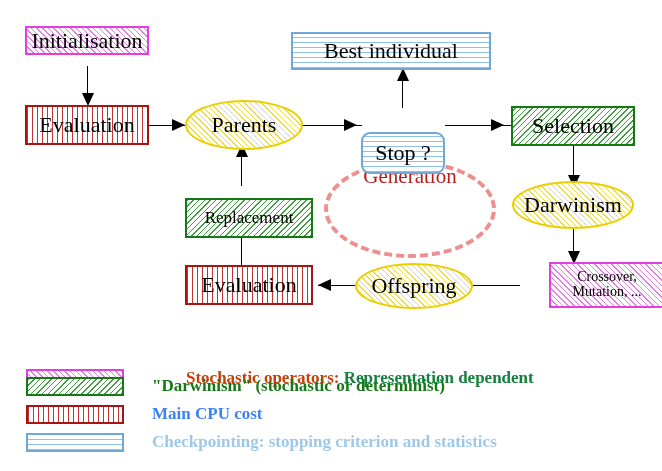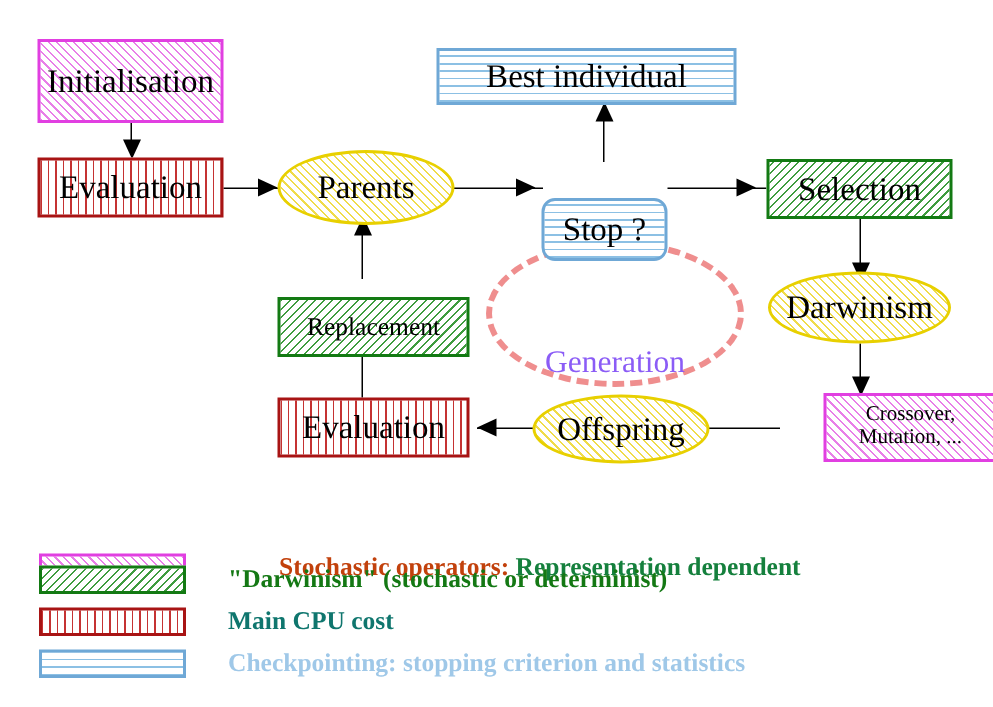--- a/index.html
+++ b/index.html
@@ -71,23 +71,23 @@
   .rounded { border-radius: 9px; }
 
   
   .gen-ellipse {
     position: absolute;
     box-sizing: border-box;
     border: 4px dashed #ef8e8e;
     border-radius: 50%;
     background: transparent;
     display: flex;
-    align-items: flex-end;
+    align-items: flex-start;
     justify-content: center;
-    color: #8b5cf6;
+    color: #b91c1c;
     z-index: 1;
   }
 
   
   .edge {
     position: absolute;
     background: #000000;
     z-index: 2;
   }
   .edge.h { height: 1px; }
@@ -129,21 +129,21 @@
   }
   .legend-text {
     margin-left: 28px;
     font-size: 17px;
     white-space: pre;
     font-weight: bold;
   }
   .lg-magenta { color: #c2410c; }
   .lg-gold    { color: #15803d; }
   .lg-green   { color: #147814; }
-  .lg-red     { color: #0f766e; }
+  .lg-red     { color: #3b82f6; }
   .lg-blue    { color: #9fc8e8; }
 </style>
 </head>
 <body>
 
 <div id="canvas">
 
   <div class="gen-ellipse" style="left:324px; top:160px; width:172px; height:98px; font-size:21px;">
     <span class="label">Generation</span>
   </div>
@@ -174,21 +174,21 @@
 
   <div class="edge h" style="left:318px; top:285px; width:44px;"></div>
   <div class="arrow left" style="left:318px; top:279px;"></div>
 
   <div class="edge v" style="left:241px; top:226px; height:40px;"></div>
   <div class="arrow up" style="left:236px; top:224px;"></div>
 
   <div class="edge v" style="left:241px; top:146px; height:40px;"></div>
   <div class="arrow up" style="left:236px; top:144px;"></div>
 
-  <div class="node hatch-magenta" style="left:25px; top:26px; width:124px; height:56px; font-size:22px;">
+  <div class="node hatch-magenta" style="left:25px; top:26px; width:124px; height:29px; font-size:22px;">
     <span class="label">Initialisation</span>
   </div>
 
   <div class="node hatch-red" style="left:25px; top:105px; width:124px; height:40px; font-size:22px;">
     <span class="label">Evaluation</span>
   </div>
 
   <div class="node ellipse-yellow" style="left:185px; top:100px; width:118px; height:50px; font-size:22px;">
     <span class="label">Parents</span>
   </div>

